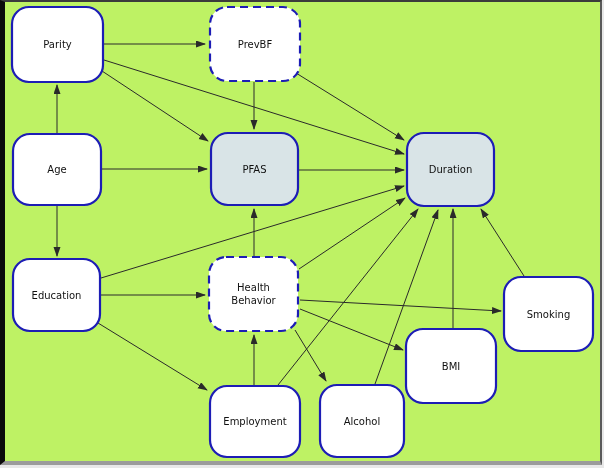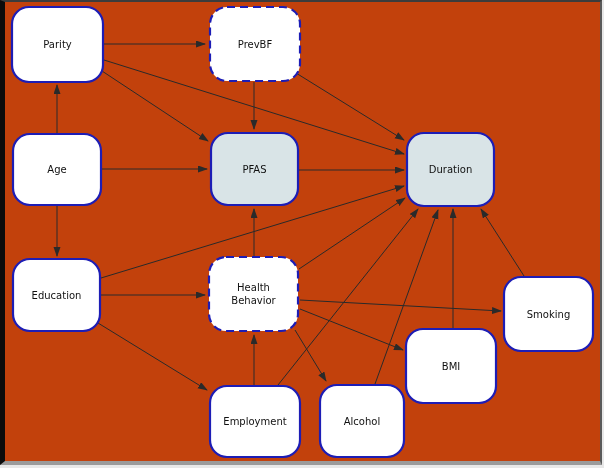--- a/index.html
+++ b/index.html
@@ -1,19 +1,19 @@
 <!DOCTYPE html>
 <html><head>
 <meta charset="utf-8">
 <style>
   html,body{margin:0;padding:0;background:#e8e8e8;font-family:"DejaVu Sans",sans-serif;}
   #frame{
     position:relative;
     width:595px;height:459px;
-    background:#c2410c;
+    background:#bef264;
     border-top:2px solid #3c3c3c;
     border-right:2px solid #5a5a5a;
     border-left:5px solid #0b0b0b;
     border-bottom:4px solid #9b9b9b;
     overflow:hidden;
   }
   svg{display:block;}
   .node-label{
     font-family:"DejaVu Sans","Liberation Sans",sans-serif;
     font-size:10px;

